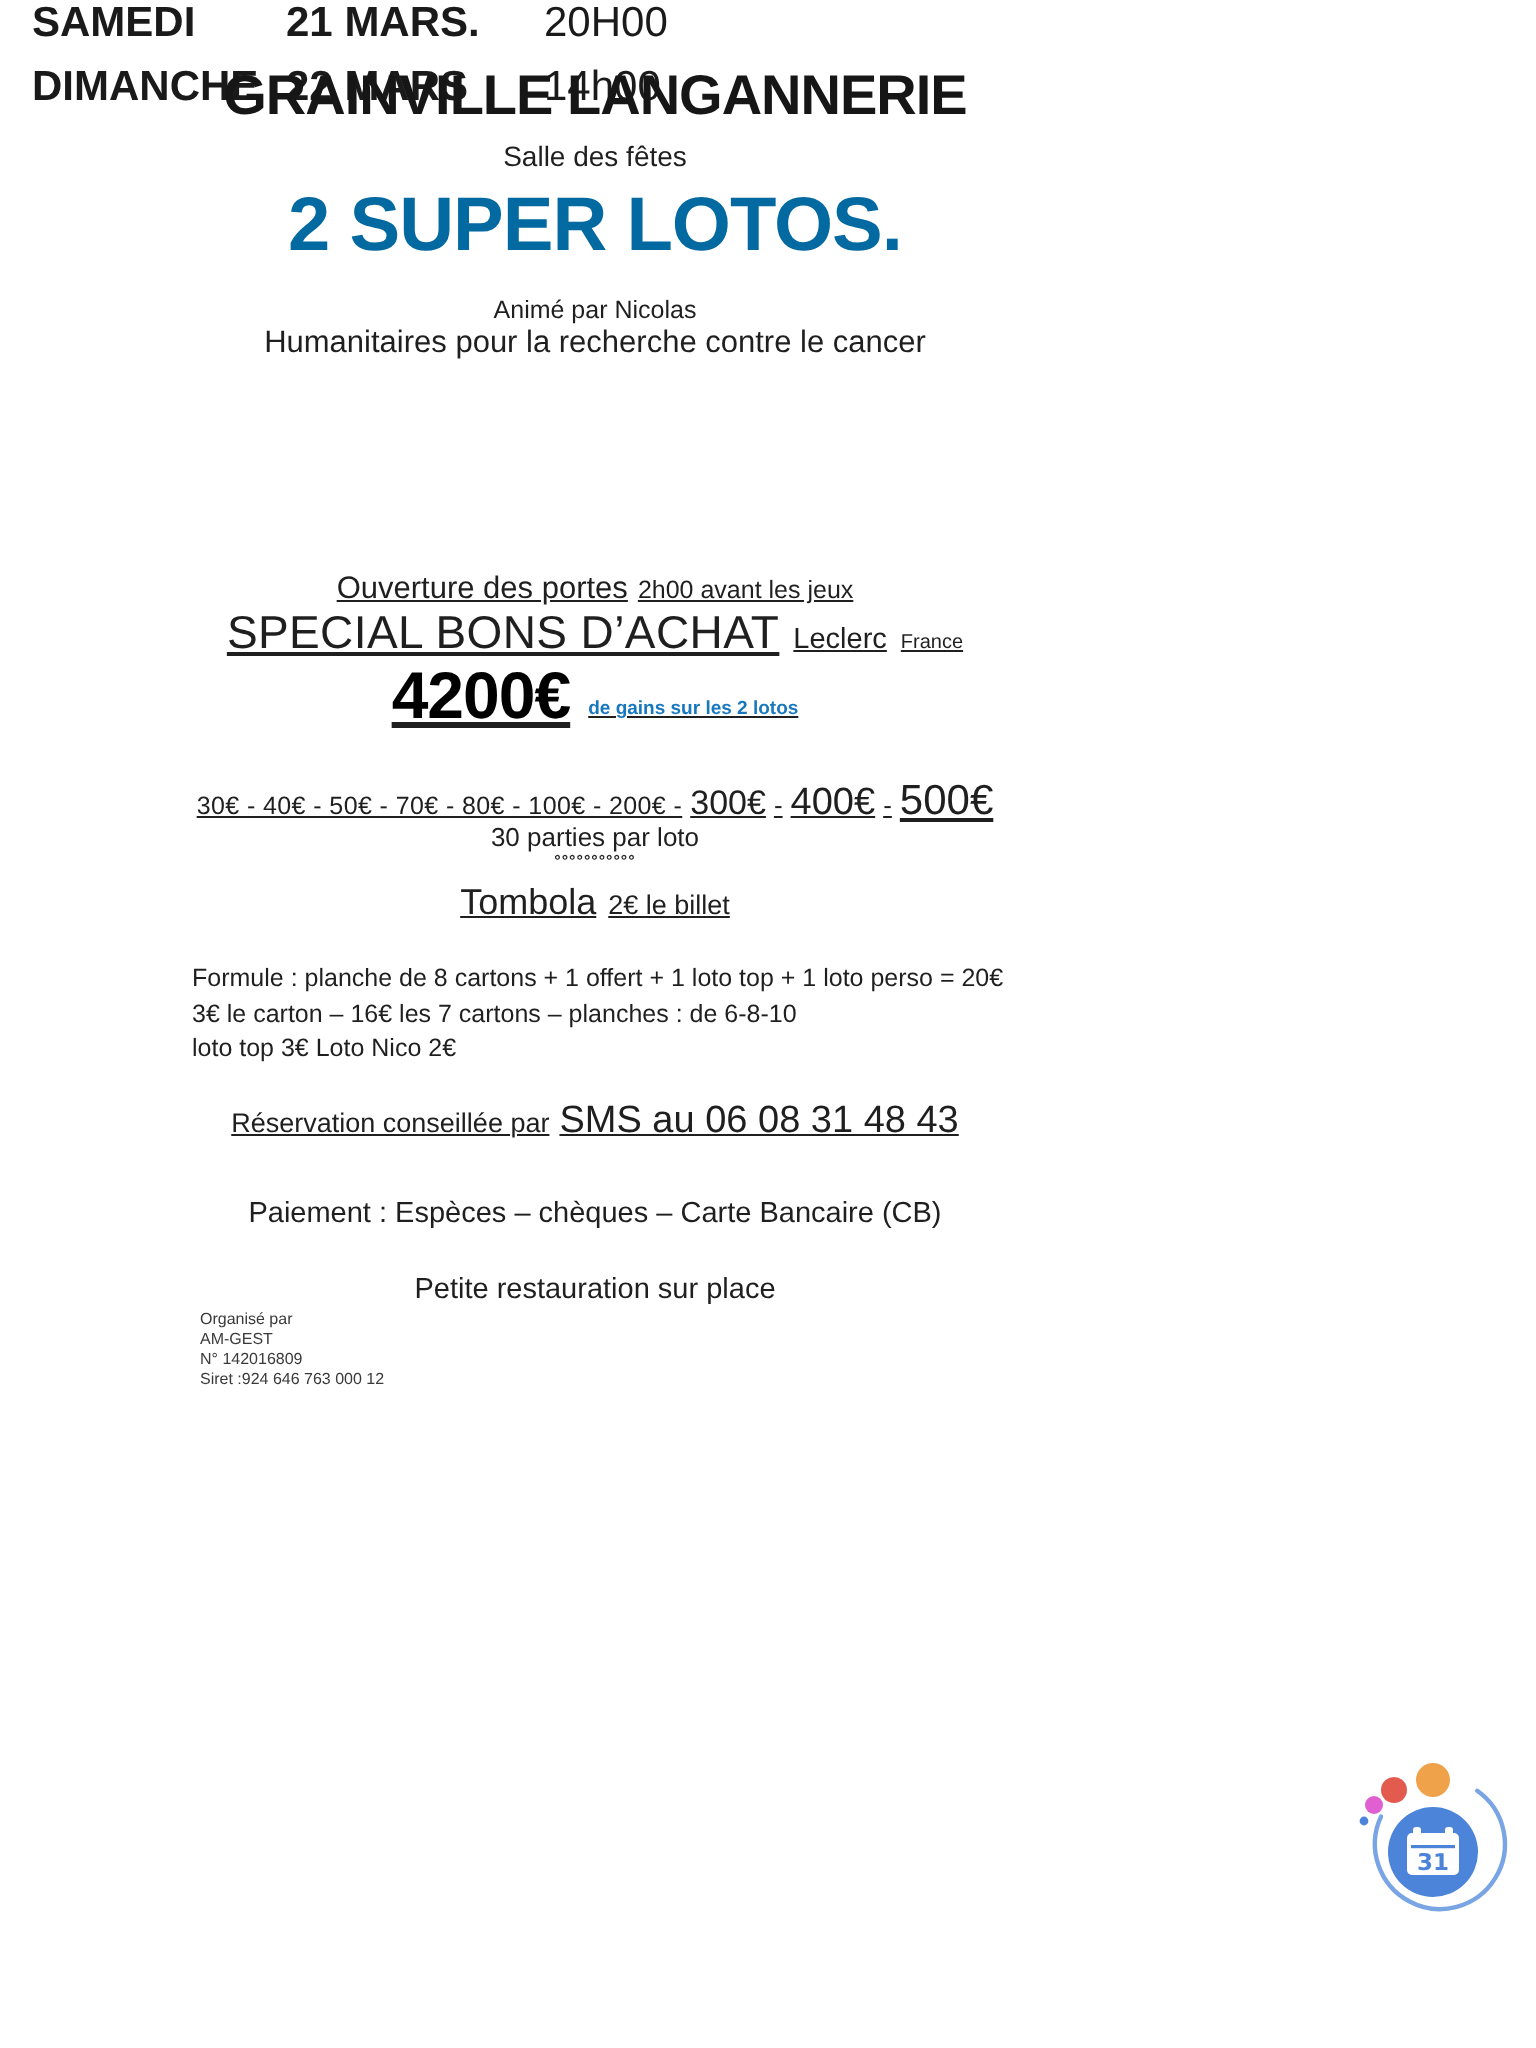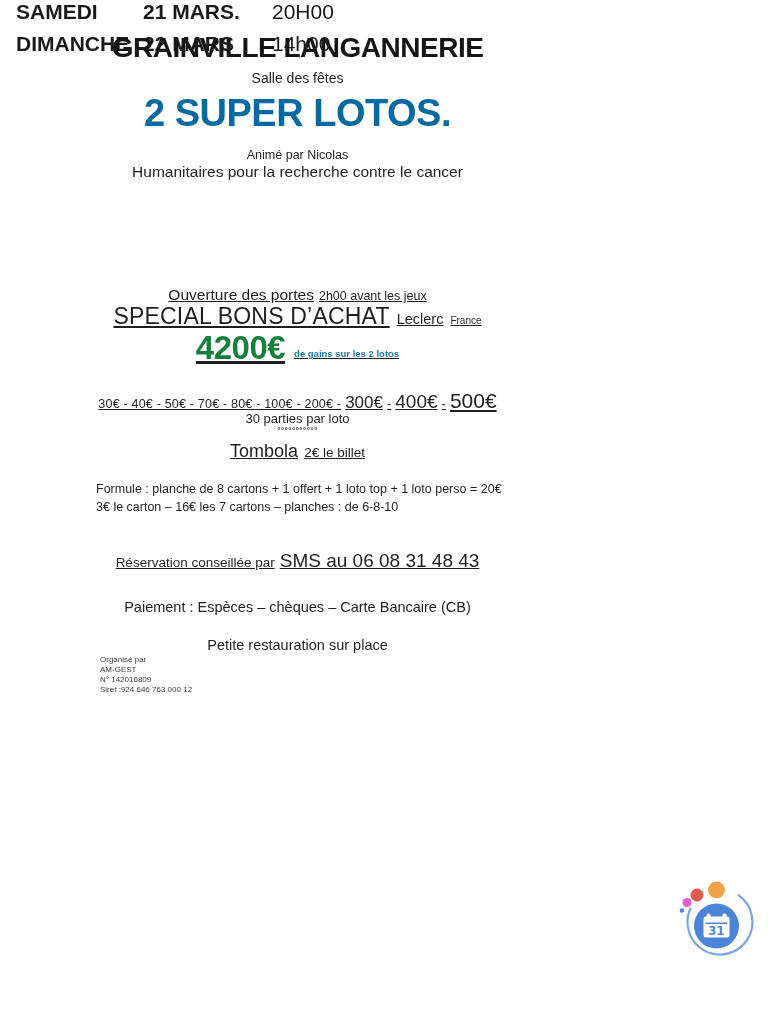--- a/index.html
+++ b/index.html
@@ -29,21 +29,21 @@
   .doors{top:286px;gap:5px;}
   .doors-main{font-size:15.5px;}
   .doors-detail{font-size:12.5px;}
 
   .special{top:303px;gap:7px;}
   .special-main{font-size:23px;letter-spacing:0.2px;}
   .special-brand{font-size:14.5px;}
   .special-origin{font-size:10px;}
 
   .amount{top:329px;gap:9px;}
-  .amount-value{font-size:33px;font-weight:700;color:#15803d;letter-spacing:-0.5px;}
+  .amount-value{font-size:33px;font-weight:700;color:#000000;letter-spacing:-0.5px;}
   .amount-note{font-size:9.5px;font-weight:700;color:#1878BE;position:relative;top:-2px;}
 
   .prizes{top:389px;gap:4px;font-size:13px;}
   .pz-small{font-size:12.5px;letter-spacing:0.2px;}
   .pz-300{font-size:17px;}
   .pz-400{font-size:19px;}
   .pz-500{font-size:21px;}
   .pz-sep{font-size:13px;}
 
   .parties{top:411px;font-size:13px;}
@@ -119,20 +119,21 @@
   <div class="line dots">°°°°°°°°°°°</div>
 
   <div class="line flexline tombola">
     <span class="tombola-title">Tombola</span>
     <span class="tombola-detail">2€ le billet</span>
   </div>
 
   <div class="formula" style="position:absolute;">
     <div>Formule : planche de 8 cartons + 1 offert + 1 loto top + 1 loto perso = 20€</div>
     <div>3€ le carton – 16€ les 7 cartons – planches : de 6-8-10</div>
+    <div>loto top 3€ Loto Nico 2€</div>
   </div>
 
   <div class="line flexline reservation">
     <span class="res-prefix">Réservation conseillée par</span>
     <span class="res-sms">SMS au 06 08 31 48 43</span>
   </div>
 
   <div class="line payment">Paiement : Espèces – chèques – Carte Bancaire (CB)</div>
   <div class="line food">Petite restauration sur place</div>
 

